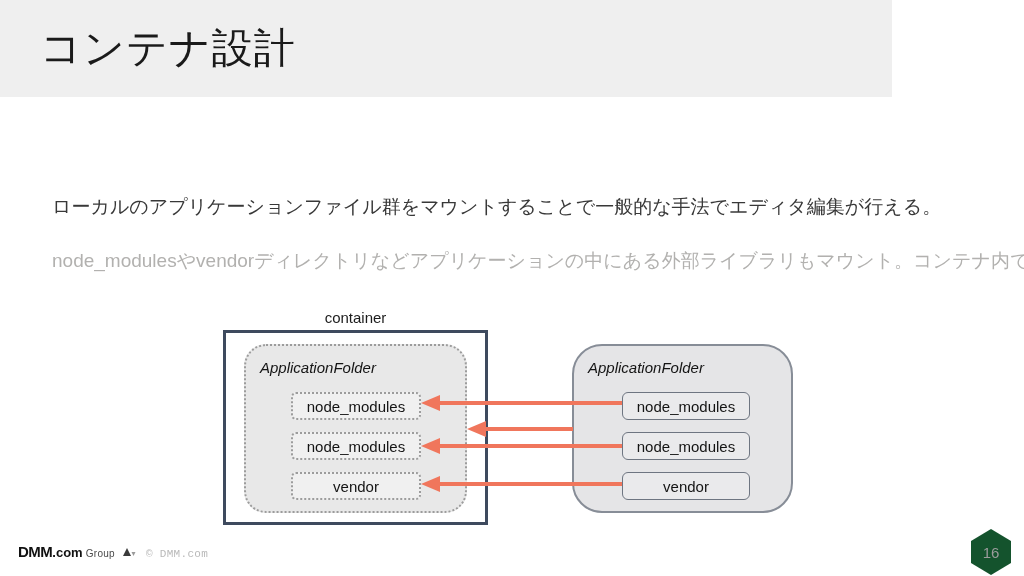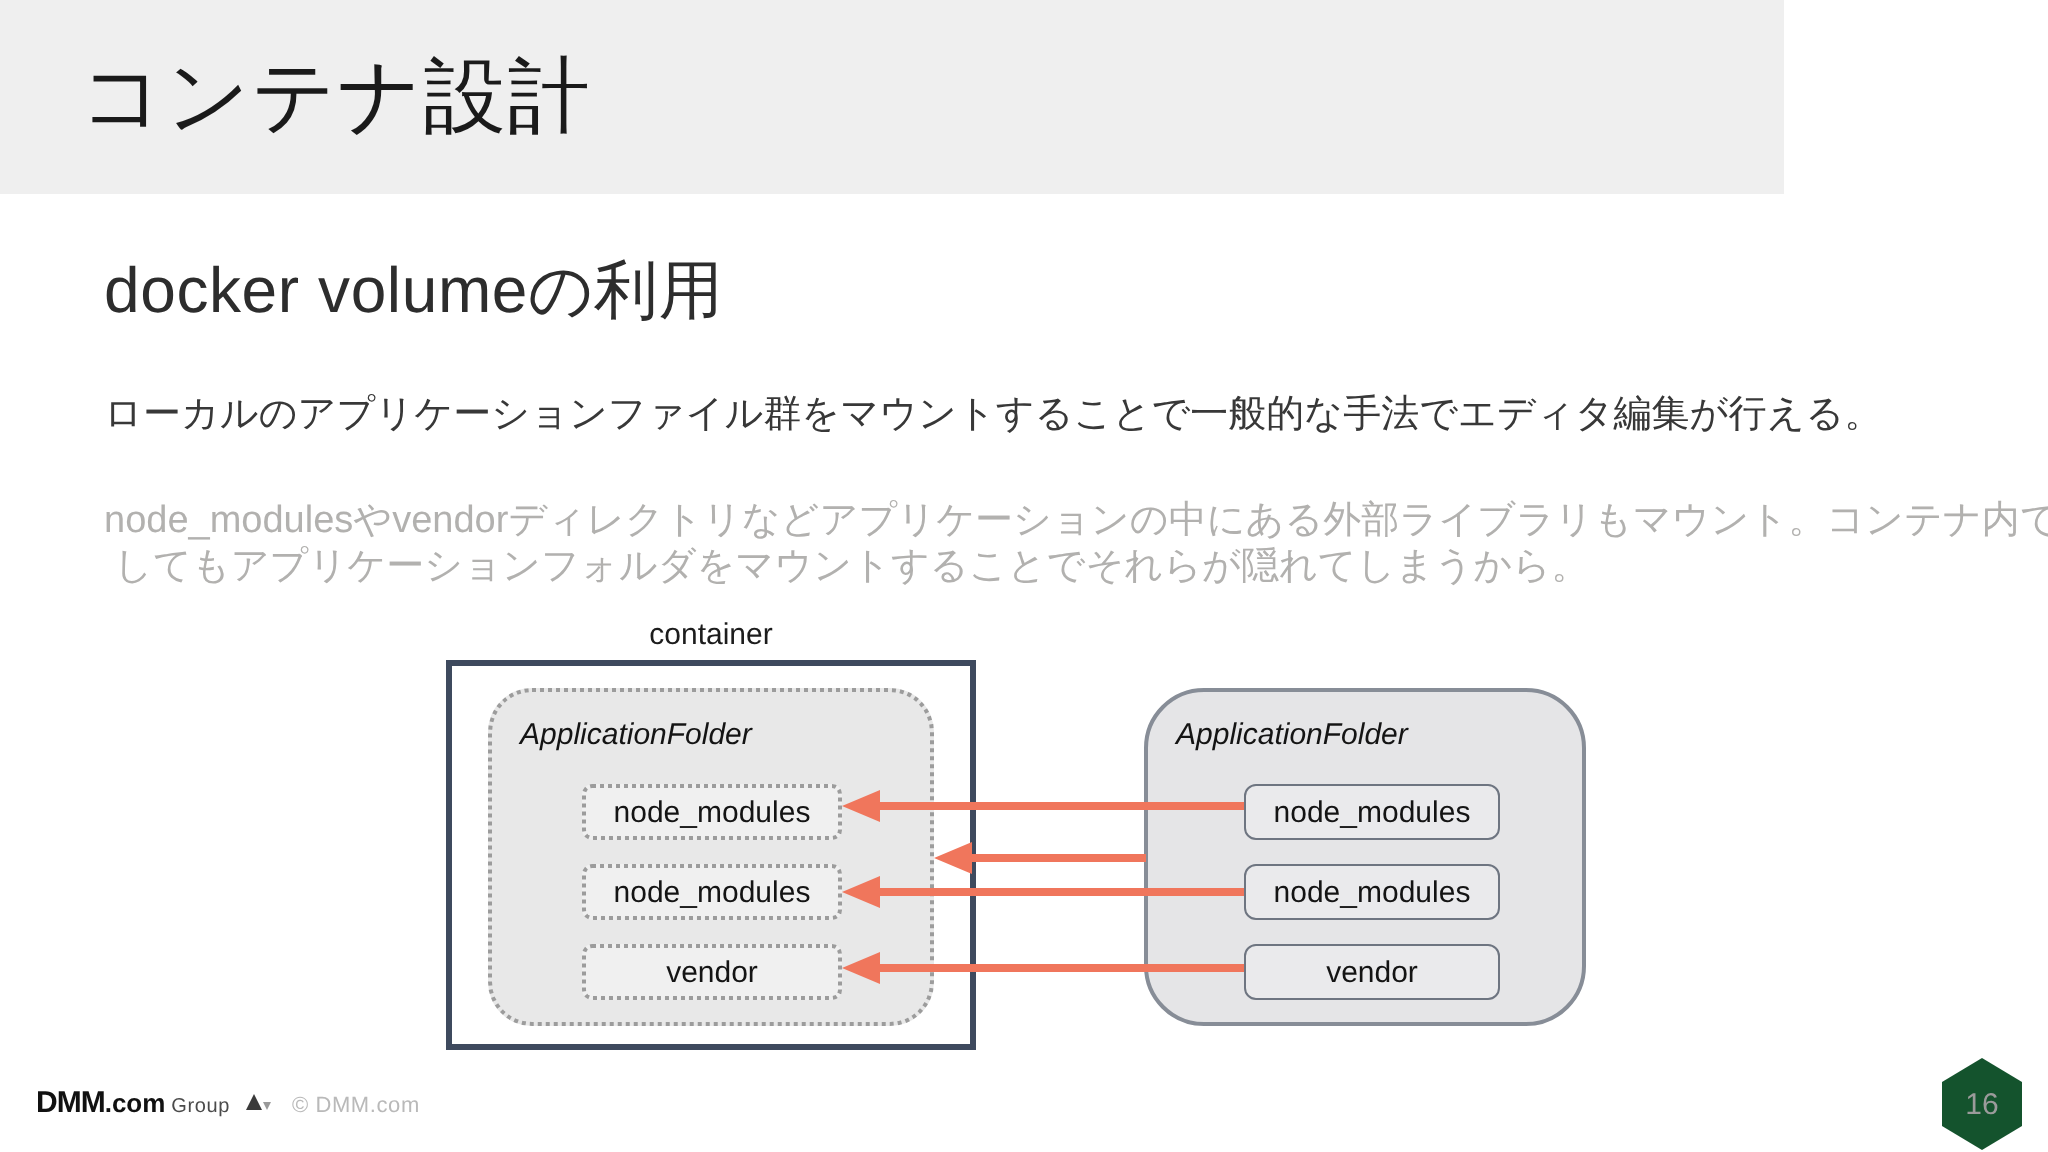--- a/index.html
+++ b/index.html
@@ -155,20 +155,21 @@
     color: #4b4b4b;
     margin-left: 3px;
     letter-spacing: 0.3px;
   }
   .logo-mark { margin-left: 8px; align-self: center; }
   .copyright {
     margin-left: 10px;
     font-size: 11px;
     color: #b9b9b9;
     letter-spacing: 0.3px;
+    font-family: Liberation Mono, monospace;
   }
 
   .page-badge {
     position: absolute;
     left: 971px; top: 529px;
     width: 40px; height: 46px;
     background: #14532d;
     clip-path: polygon(50% 0%, 100% 26%, 100% 74%, 50% 100%, 0% 74%, 0% 26%);
     display: flex;
     align-items: center;
@@ -181,25 +182,23 @@
 </style>
 </head>
 <body>
 
 <div class="slide">
 
   <div class="header-bar">
     <div class="header-title">コンテナ設計</div>
   </div>
 
-  <div class="page-title">docker volumeの利用</div>
   <div class="para-1">ローカルのアプリケーションファイル群をマウントすることで一般的な手法でエディタ編集が行える。</div>
   <div class="para-2">
     <span class="line1">node_modulesやvendorディレクトリなどアプリケーションの中にある外部ライブラリもマウント。コンテナ内でinstall</span><br>
-    <span class="line2">してもアプリケーションフォルダをマウントすることでそれらが隠れてしまうから。</span>
   </div>
 
   <div class="container-label">container</div>
   <div class="container-box"></div>
 
   <div class="app-folder left">
     <div class="af-title">ApplicationFolder</div>
     <div class="folder-item item-0">node_modules</div>
     <div class="folder-item item-1">node_modules</div>
     <div class="folder-item item-2">vendor</div>

